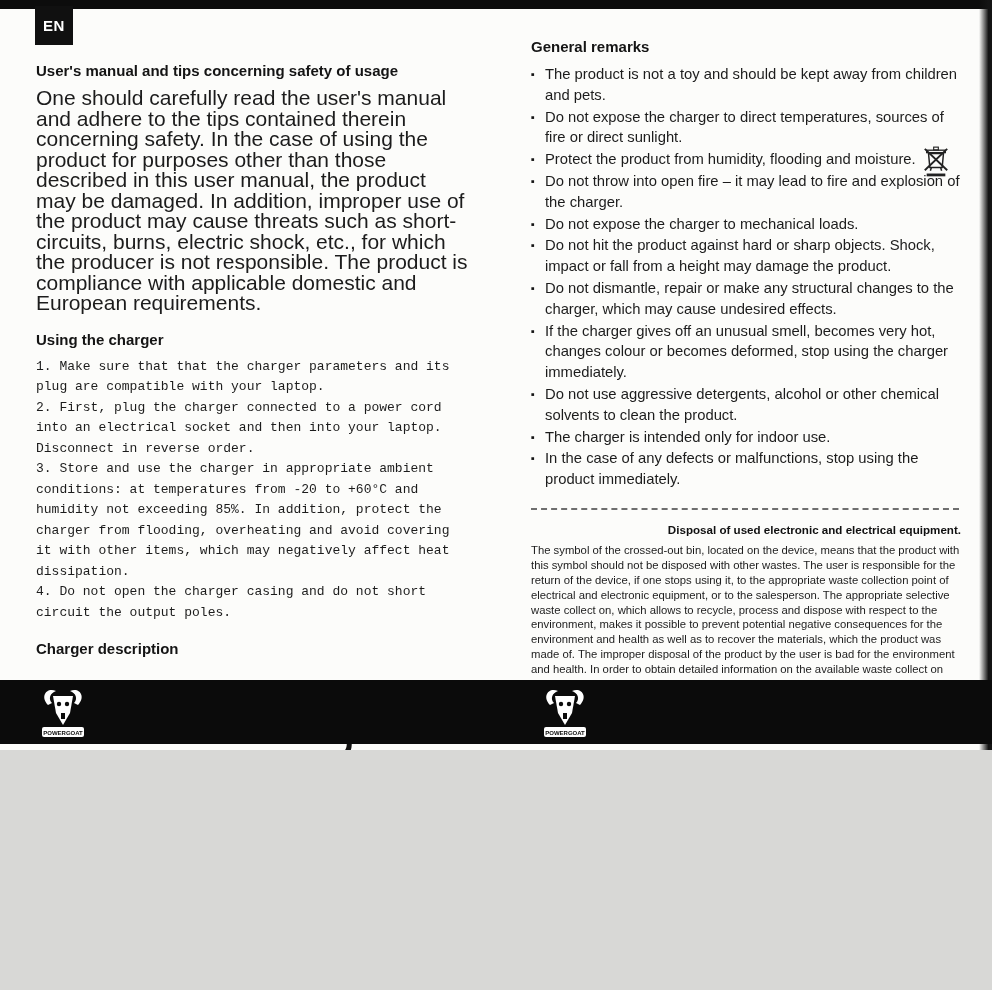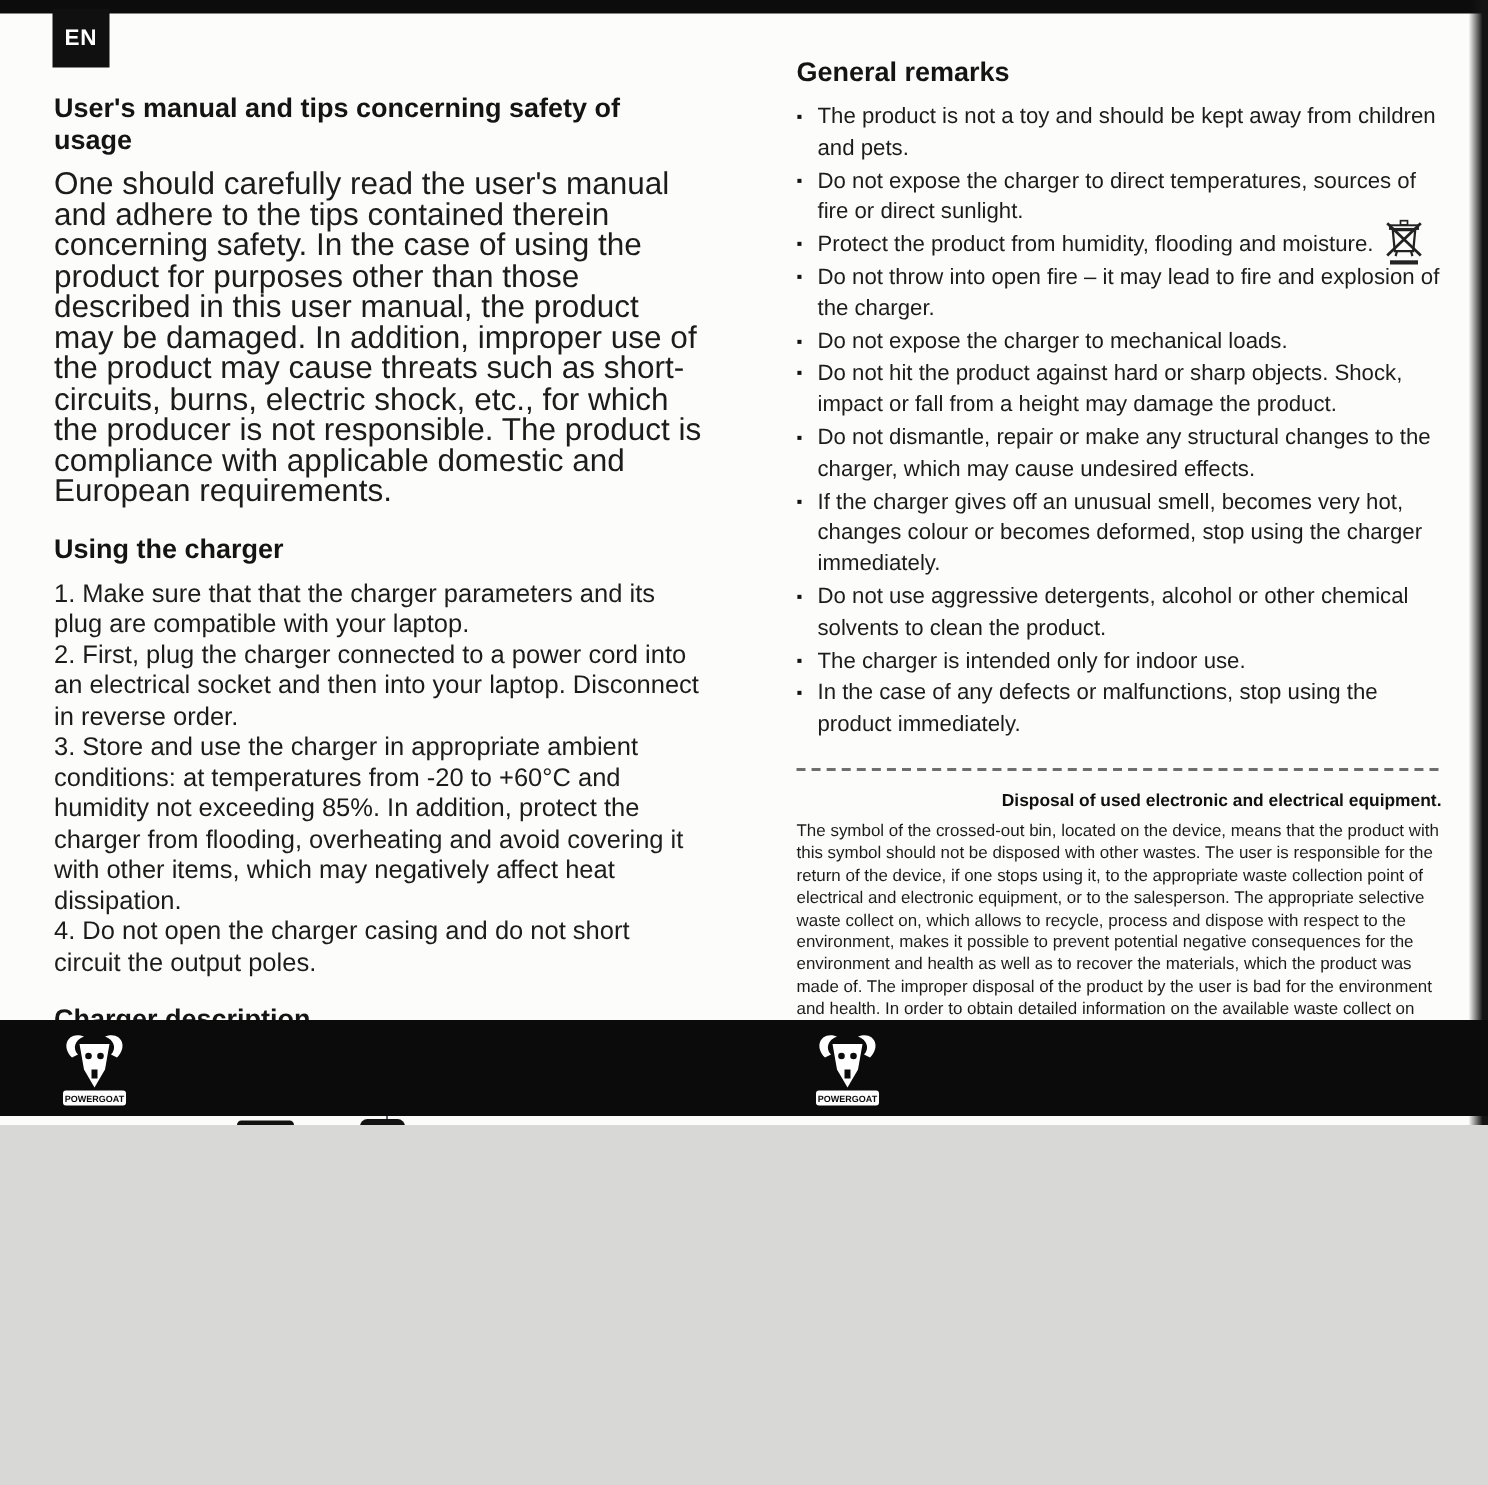--- a/index.html
+++ b/index.html
@@ -3,24 +3,24 @@
 <meta charset="utf-8">
 <style>
   html,body{margin:0;padding:0;}
   body{width:992px;height:990px;background:#d8d8d6;font-family:"Liberation Sans",sans-serif;color:#1c1c1c;}
   .page{position:relative;width:992px;height:750px;background:#fcfcfa;overflow:hidden;}
   .scan-top{position:absolute;top:0;left:0;width:100%;height:9px;background:#0c0c0c;}
   .scan-right{position:absolute;top:0;right:0;width:13px;height:100%;background:linear-gradient(to right,rgba(22,22,22,0),#141414 72%);}
   .lang-badge{position:absolute;left:35px;top:6px;width:38px;height:39px;background:#101010;color:#fff;font-weight:bold;font-size:15px;display:flex;align-items:center;justify-content:center;letter-spacing:.5px;}
   .col-left{position:absolute;left:36px;top:62px;width:432px;}
   .col-right{position:absolute;left:531px;top:38px;width:430px;}
-  h2{font-size:18px;margin:0 0 9px 0;font-weight:bold;color:#141414;}
+  h2{font-size:15px;margin:0 0 9px 0;font-weight:bold;color:#141414;}
   .mt{margin-top:17px;}
   p.body{font-size:21px;line-height:20.5px;margin:0;}
-  .steps p{font-size:17px;line-height:20.5px;margin:0;}
+  .steps p{font-size:13px;line-height:20.5px;margin:0;font-family:Liberation Mono, monospace;}
   ul.remarks{list-style:none;margin:2px 0 0 0;padding:0;}
   ul.remarks li{position:relative;padding-left:14px;font-size:14.8px;line-height:20.8px;margin-bottom:1px;}
   ul.remarks li::before{content:"▪";position:absolute;left:0;top:0;font-size:11px;line-height:20.8px;color:#141414;}
   hr.divider{border:none;border-top:2px dashed #6e6e6e;margin:18px 2px 13px 0;}
   .disposal h3{font-size:11.6px;margin:0 0 7px 0;color:#101010;text-align:right;}
   .disposal p{font-size:11.3px;line-height:14.9px;margin:0;}
   .marks{display:flex;align-items:center;justify-content:flex-end;gap:17px;margin-top:44px;padding-right:4px;}
   .ukca{font-weight:bold;font-size:22px;line-height:19px;letter-spacing:1.5px;font-family:"DejaVu Sans",sans-serif;color:#101010;}
   .rohs{border:2px solid #101010;text-align:center;min-width:56px;}
   .rohs .t{font-weight:bold;font-size:15px;padding:0 6px;line-height:18px;}

